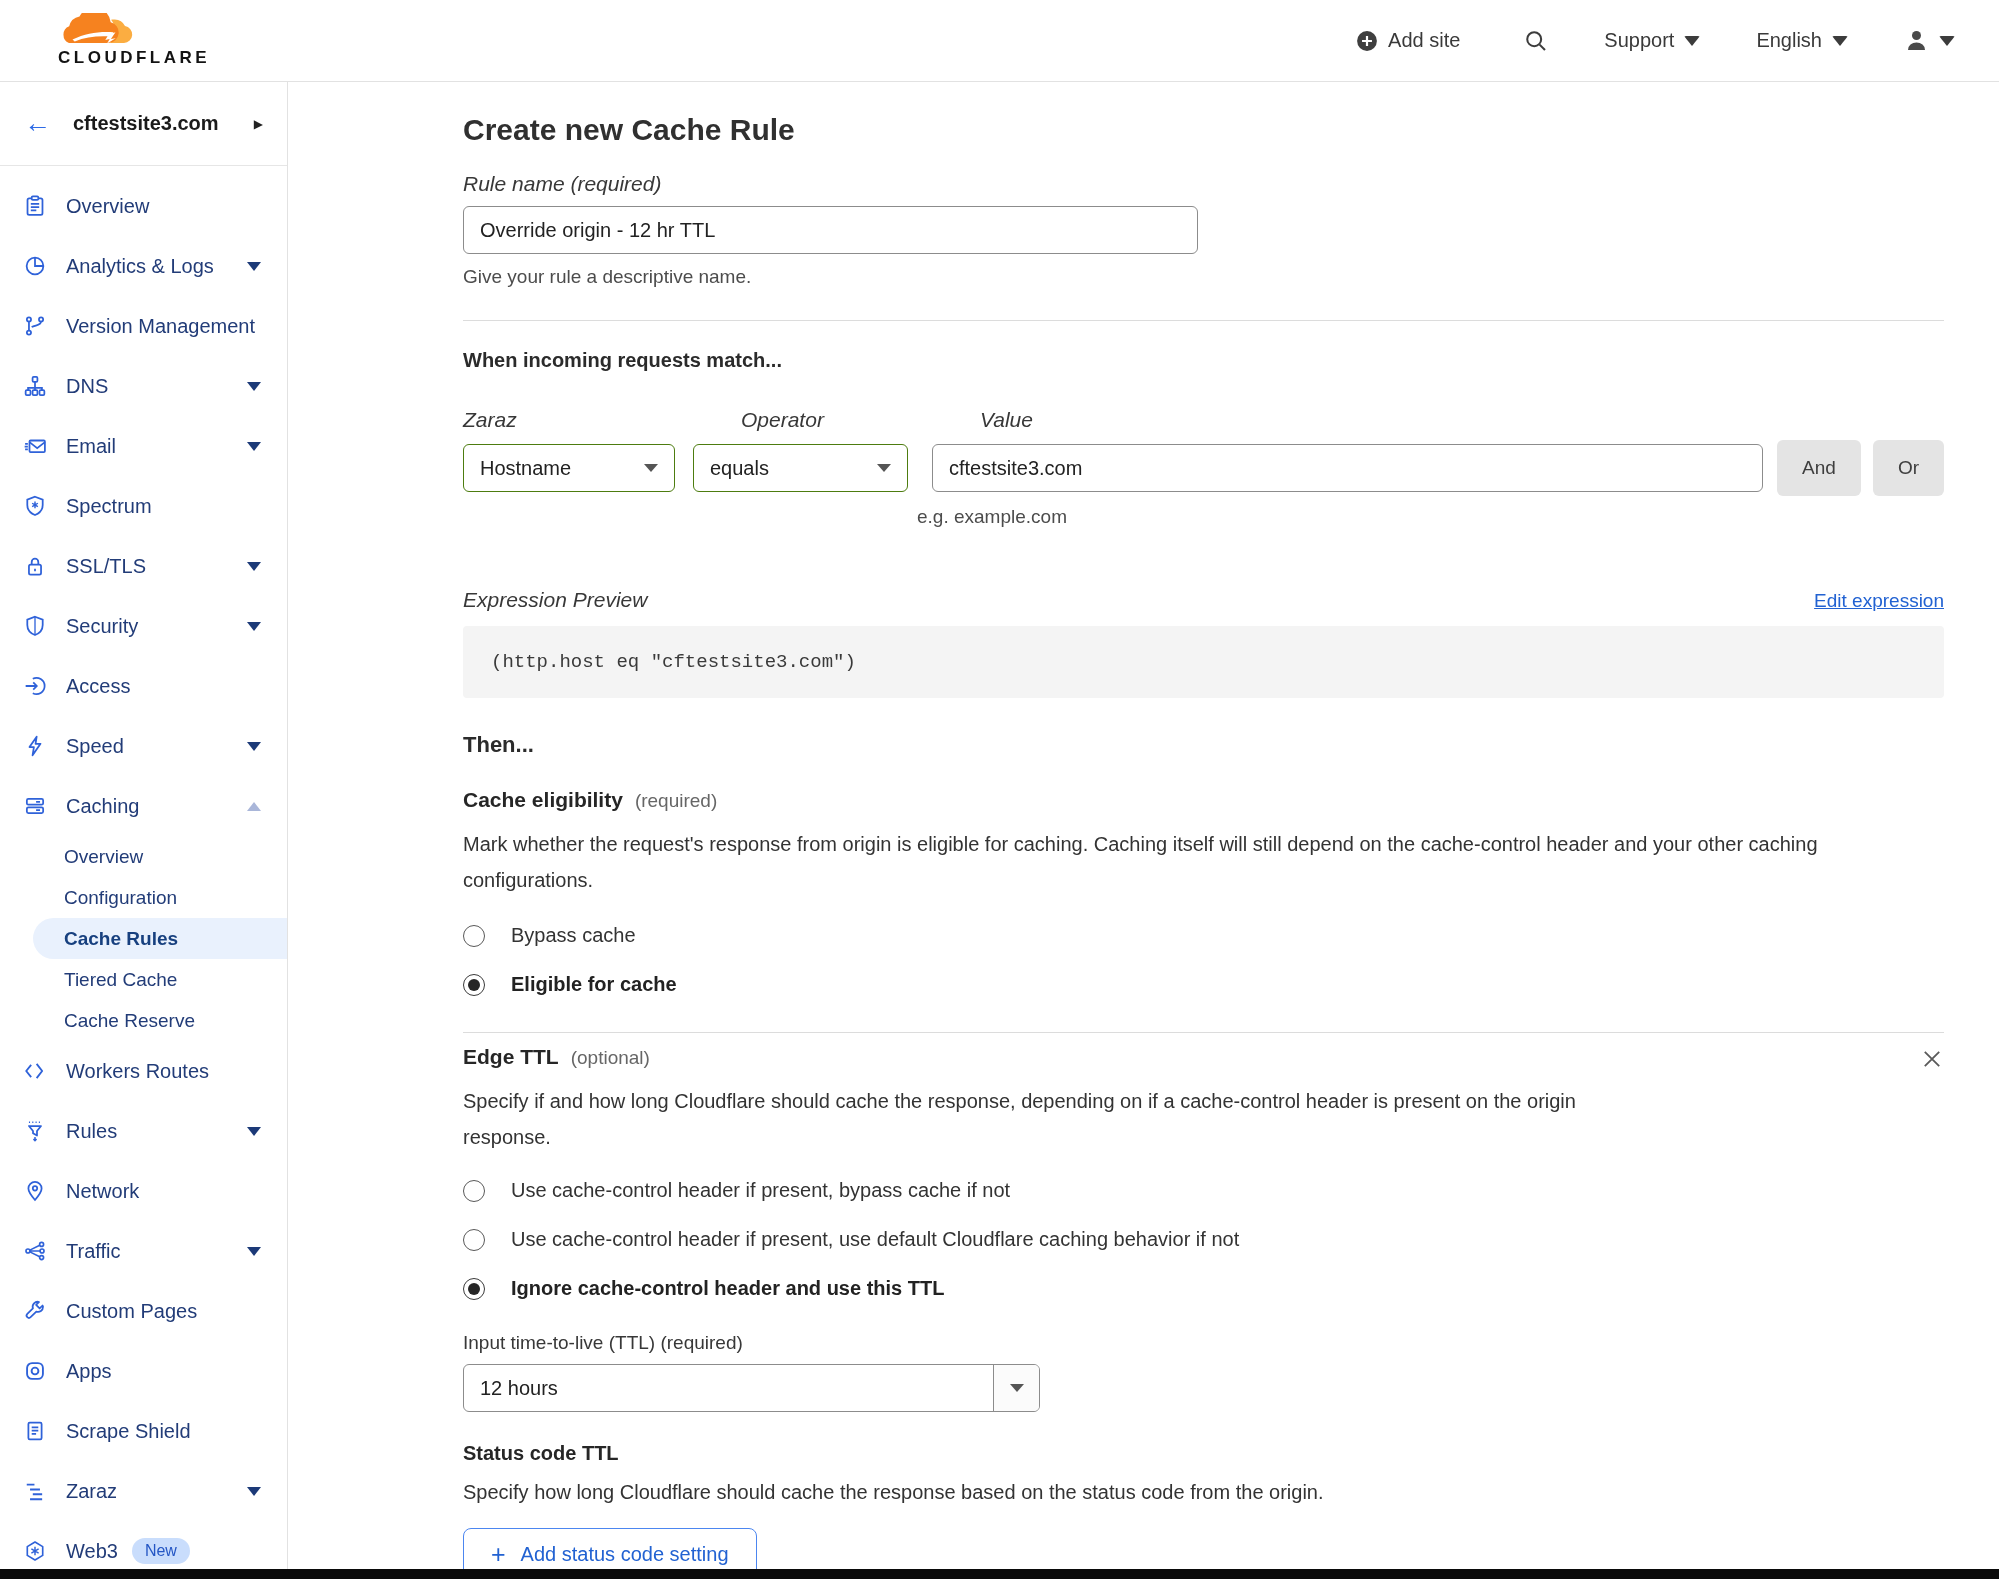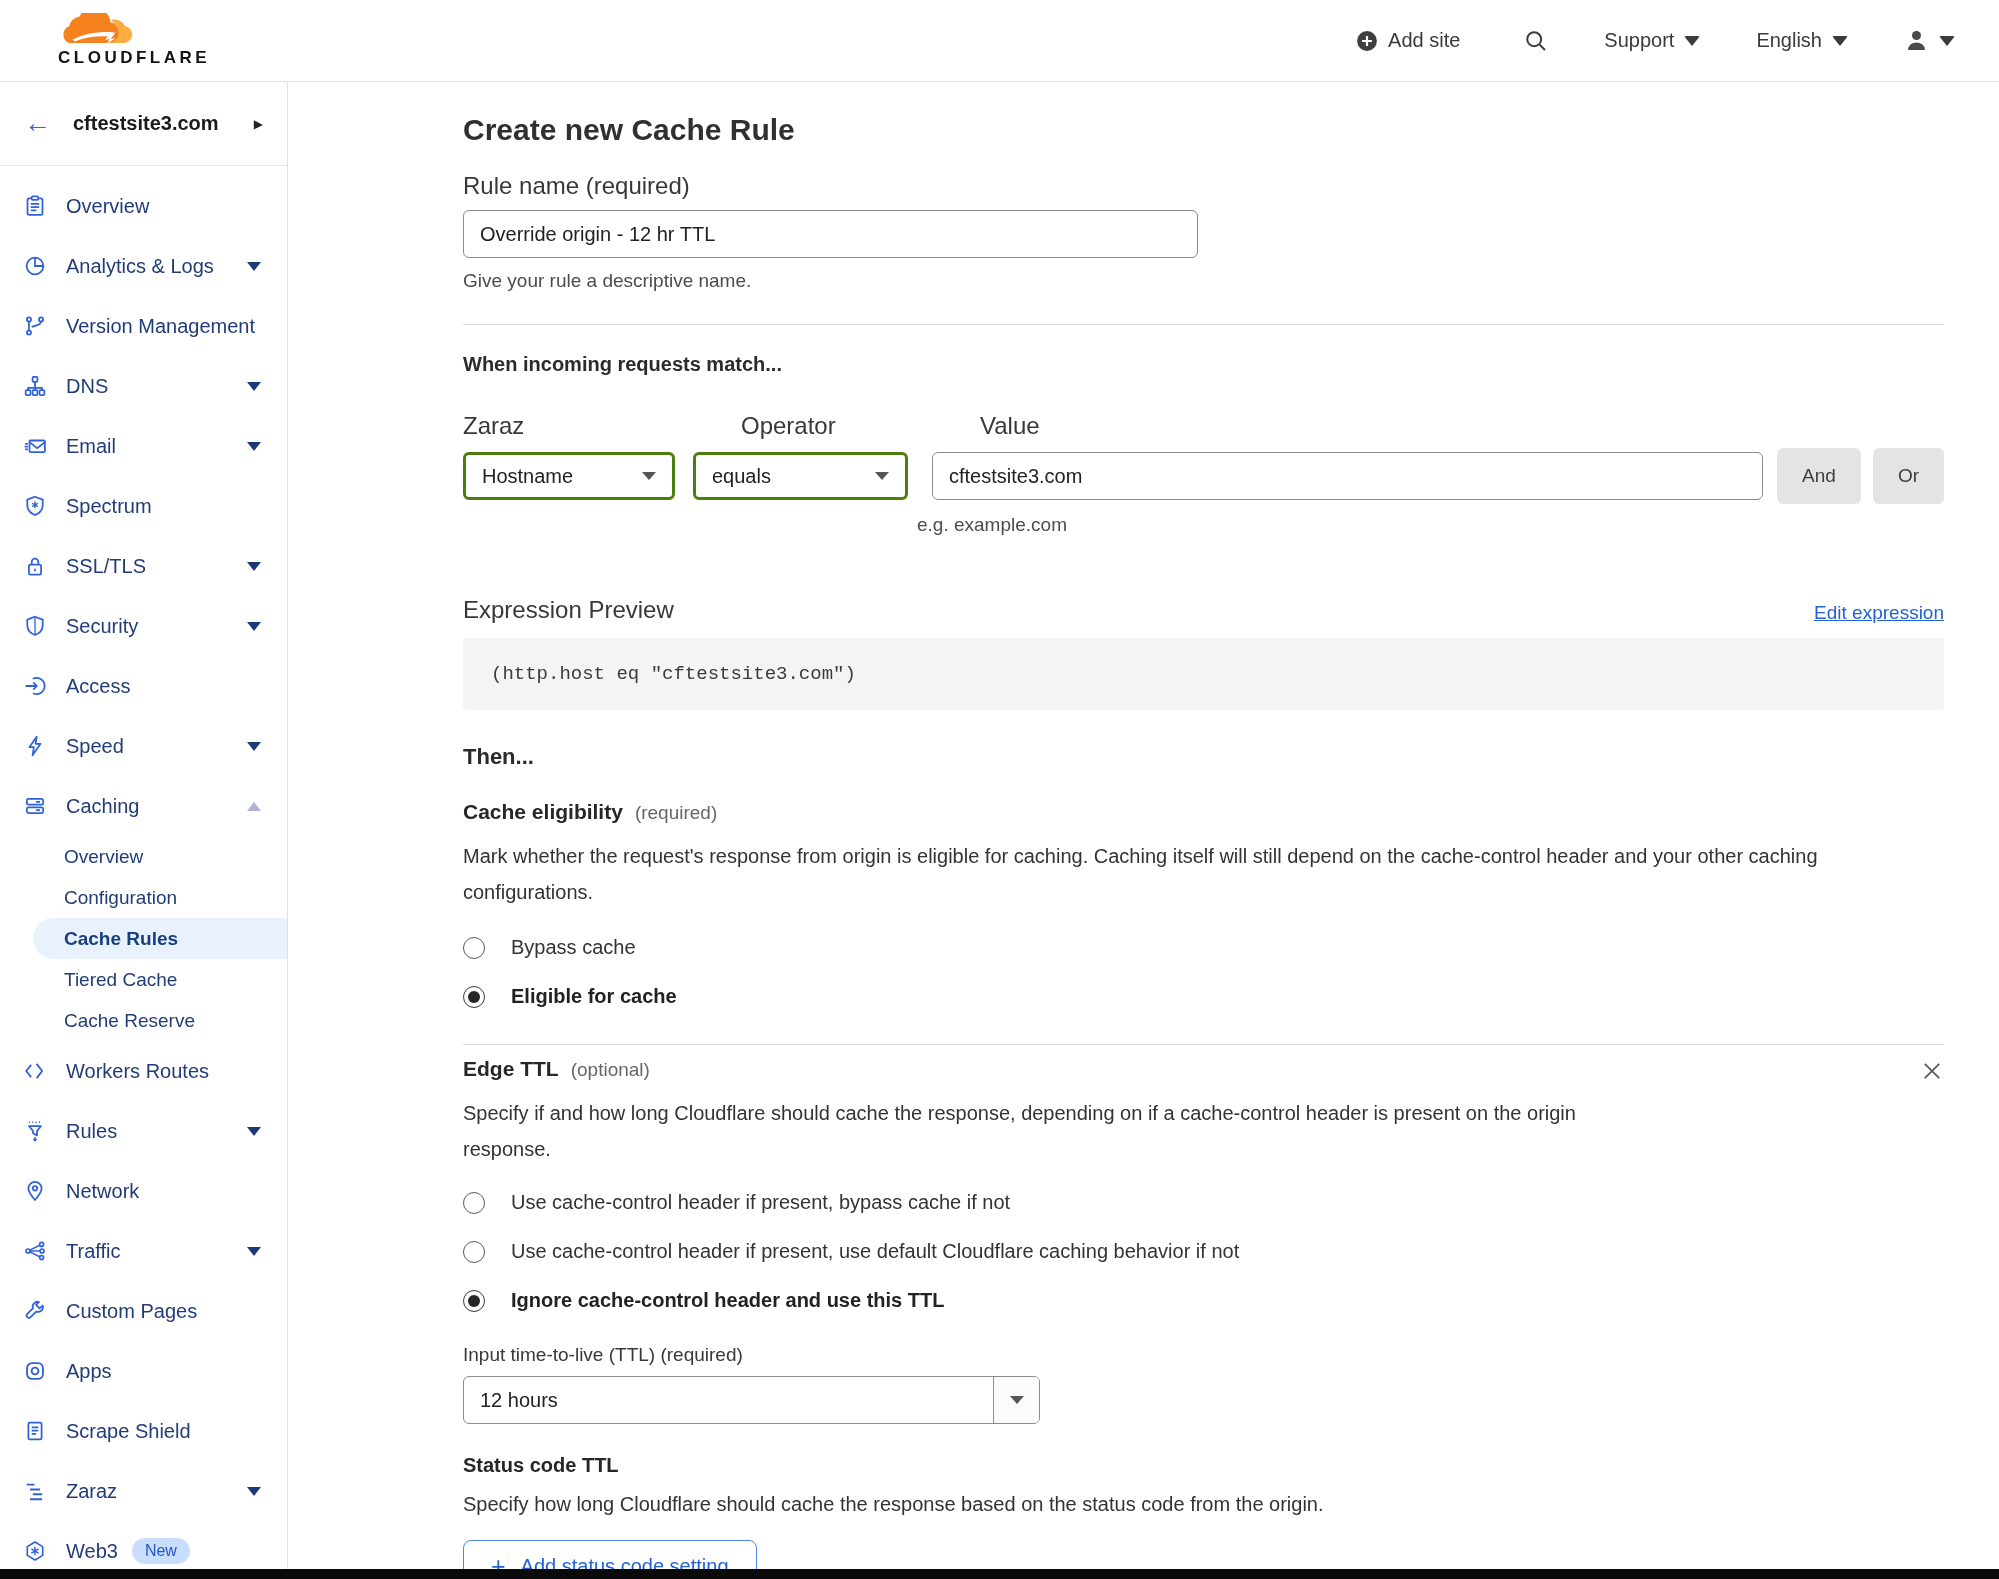--- a/index.html
+++ b/index.html
@@ -34,36 +34,36 @@
   .nav-icon { width:22px; height:22px; margin-right:20px; color:#2f62d9; flex:none; }
   .nav-icon svg { display:block; }
   .nav-caret { margin-left:auto; width:0; height:0; border-left:7px solid transparent; border-right:7px solid transparent; border-top:9px solid #1c3a78; }
   .nav-caret.up { border-top:none; border-bottom:9px solid #a9b6d9; }
   .sub-item { height:41px; display:flex; align-items:center; padding-left:64px; font-size:19px; color:#223c78; cursor:pointer; }
   .sub-item.active { background:#e9f1fd; border-radius:21px 0 0 21px; margin-left:33px; padding-left:31px; font-weight:bold; color:#17407f; }
   .badge { margin-left:14px; background:#c9ddfc; color:#2456c4; font-size:16px; padding:4px 13px; border-radius:13px; }
   
   .content { position:absolute; left:288px; top:82px; right:0; bottom:10px; padding:30px 55px 0 175px; overflow:hidden; }
   h1.page-title { margin:0; font-size:30px; font-weight:600; color:#303030; line-height:36px; }
-  .field-label { font-size:24px; color:#383838; }
+  .field-label { font-size:21px; color:#383838;font-style:italic; }
   .mt24 { margin-top:24px; }
   .text-input {
     display:block; height:48px; border:1px solid #8c8c8c; border-radius:6px;
     font-size:20px; color:#222; padding:0 16px; font-family:inherit; background:#fff;
   }
   .rule-input { width:735px; margin-top:10px; }
   .help { font-size:19px; color:#4c4c4c; margin-top:12px; }
   .divider { height:1px; background:#dcdcdc; }
   .div1 { margin-top:32px; }
   h2.section-h { margin:28px 0 0; font-size:20px; font-weight:bold; color:#2b2b2b; }
   .labels-row { display:flex; margin-top:36px; }
   .lbl-field { width:230px; } .lbl-operator { width:239px;margin-left:48px; } .lbl-value { flex:1; }
   .controls-row { display:flex; margin-top:8px; align-items:center; }
   .select {
-    height:48px; border:3px solid #4d7c0f; border-radius:6px; background:#fff;
+    height:48px; border:1px solid #4d7c0f; border-radius:6px; background:#fff;
     display:flex; align-items:center; padding:0 16px; font-size:20px; color:#222; cursor:pointer;
   }
   .sel-field { width:212px; margin-right:18px; }
   .sel-operator { width:215px; margin-right:24px; }
   .caret-sm { margin-left:auto; width:0; height:0; border-left:7px solid transparent; border-right:7px solid transparent; border-top:8px solid #555; }
   .value-input { flex:1; margin-right:14px; }
   .btn-gray {
     height:56px; background:#e4e4e4; border:none; border-radius:6px;
     font-size:19px; color:#3e3e3e; padding:0 25px; font-family:inherit; cursor:pointer;
   }

